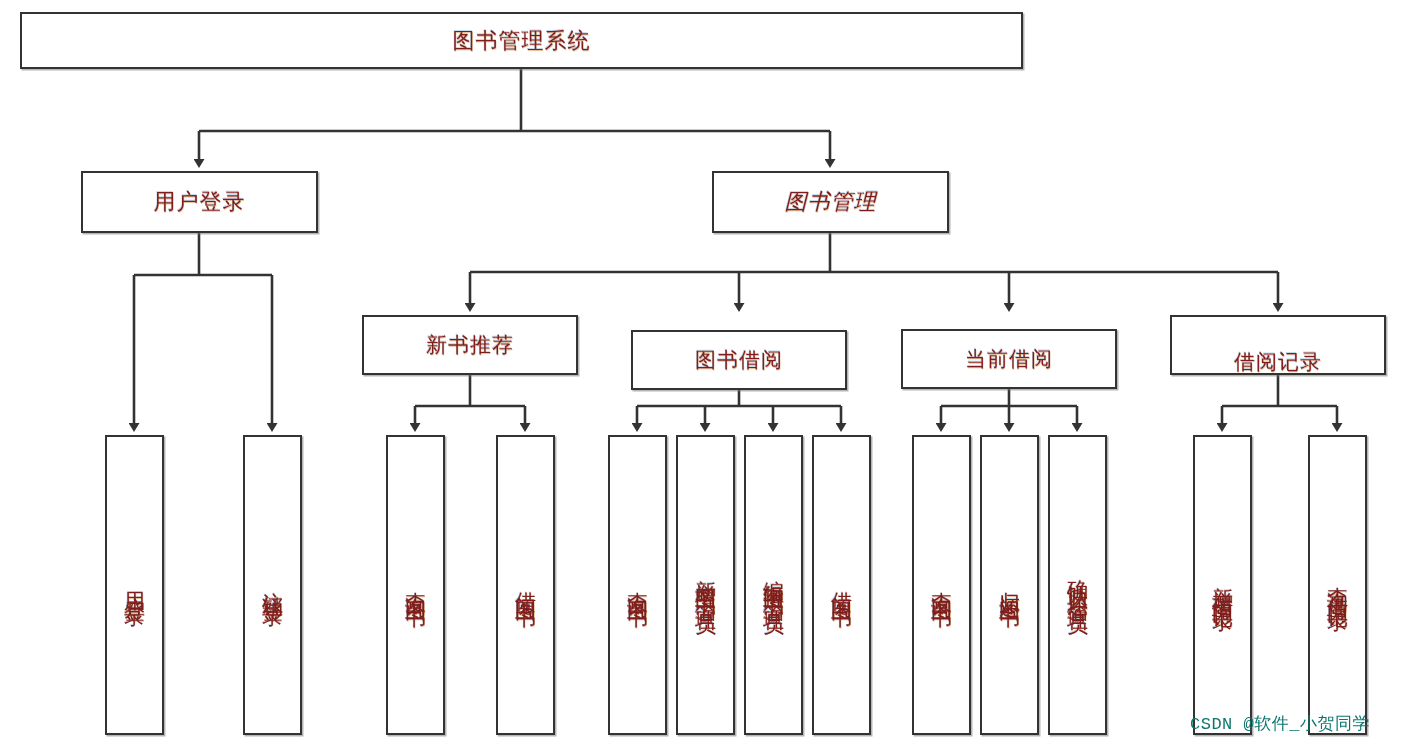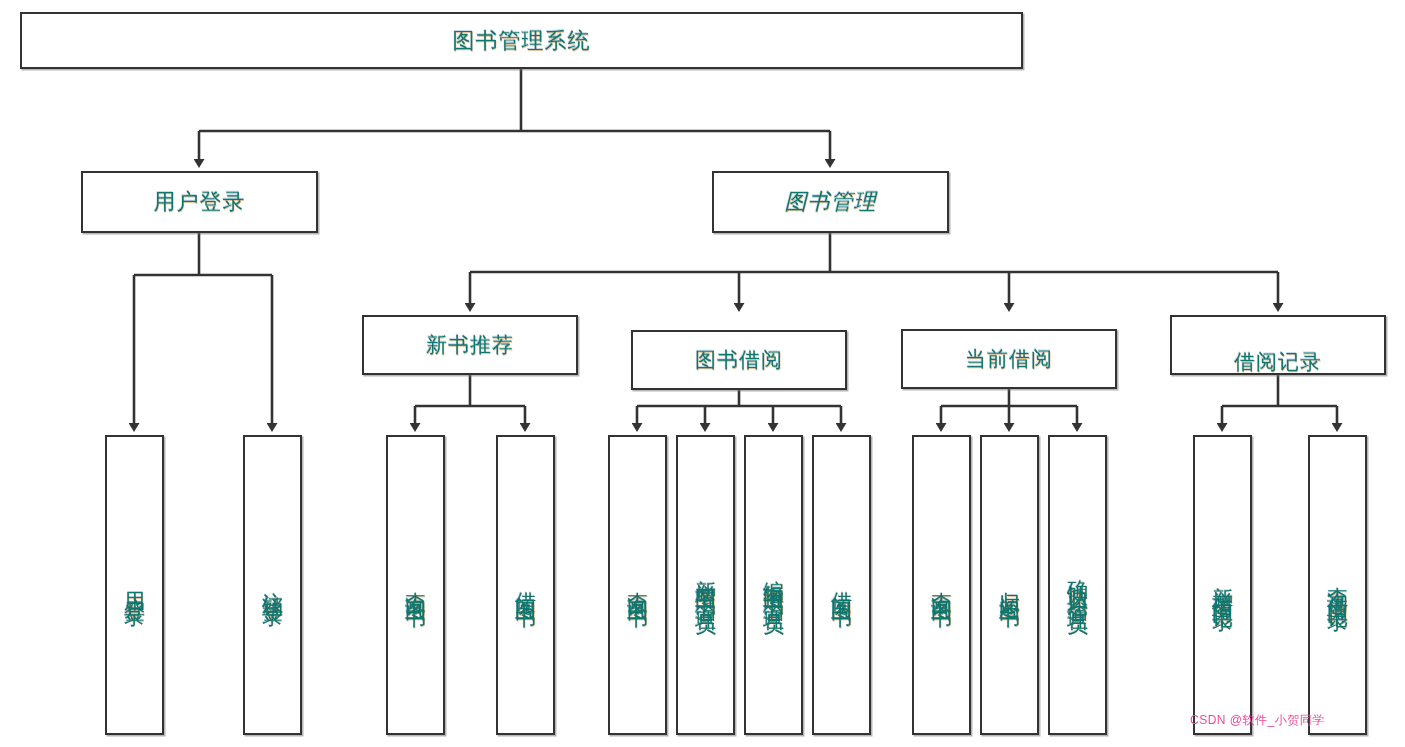--- a/index.html
+++ b/index.html
@@ -31,21 +31,21 @@
     box-sizing: border-box;
     background: #ffffff;
     border: 2px solid #333333;
     box-shadow: 1.5px 1.5px 0 rgba(120,120,120,0.55);
     display: flex;
     align-items: center;
     justify-content: center;
     z-index: 2;
   }
   .node .label {
-    color: #0f766e;
+    color: #7f1d1d;
     font-size: 21px;
     line-height: 1.05;
     letter-spacing: 1px;
     white-space: nowrap;
     text-align: center;
     text-shadow: 0.6px 0.6px 0 rgba(214,146,74,0.55), -0.6px -0.6px 0 rgba(120,170,220,0.45);
   }
   .node.vertical .label {
     writing-mode: vertical-rl;
     text-orientation: upright;
@@ -55,26 +55,26 @@
     max-height: 100%;
   }
   .node.root .label { font-size: 22px; }
   .node.lvl2 .label { font-size: 22px; }
   .node.lvl3 .label { font-size: 21px; }
 
   #watermark {
     position: absolute;
     left: 1190px;
     top: 712px;
-    font-size: 12px;
-    color: #ec4899;
+    font-size: 17px;
+    color: #0f766e;
     letter-spacing: 0.5px;
     white-space: nowrap;
     z-index: 3;
-    font-family: Liberation Sans, sans-serif;
+    font-family: Liberation Mono, monospace;
   }
 </style>
 </head>
 <body>
 
 <div id="canvas">
 
   <svg id="wires" viewBox="0 0 1405 747" xmlns="http://www.w3.org/2000/svg">
     <defs>
       <marker id="arrow" markerWidth="9" markerHeight="11" refX="1" refY="5.5" orient="auto" markerUnits="userSpaceOnUse">

